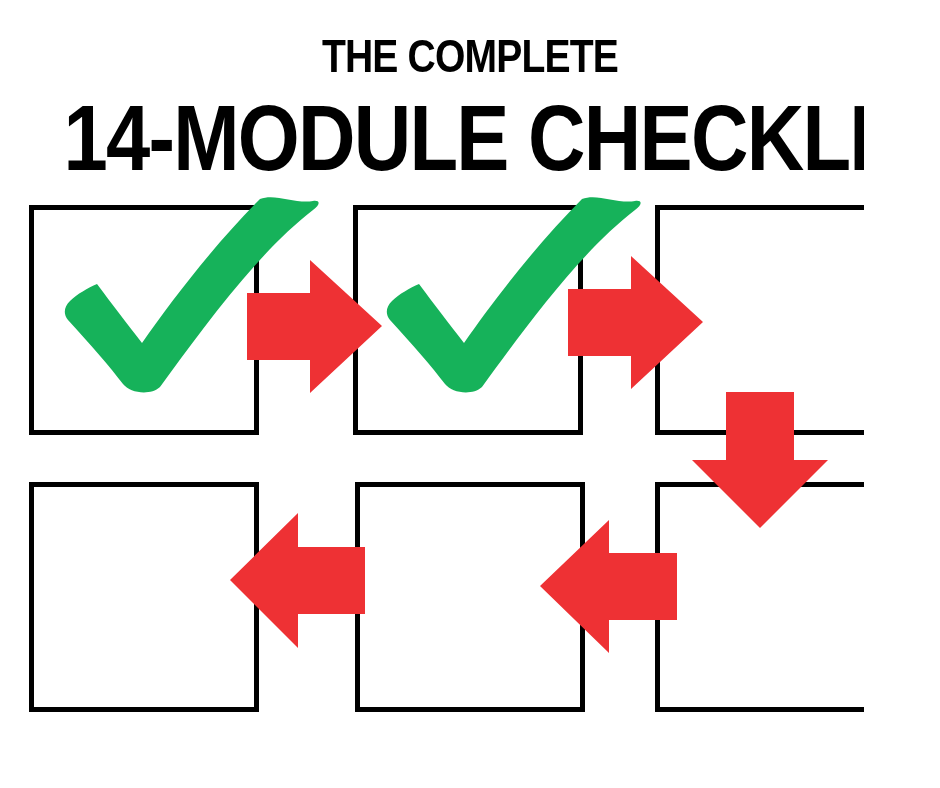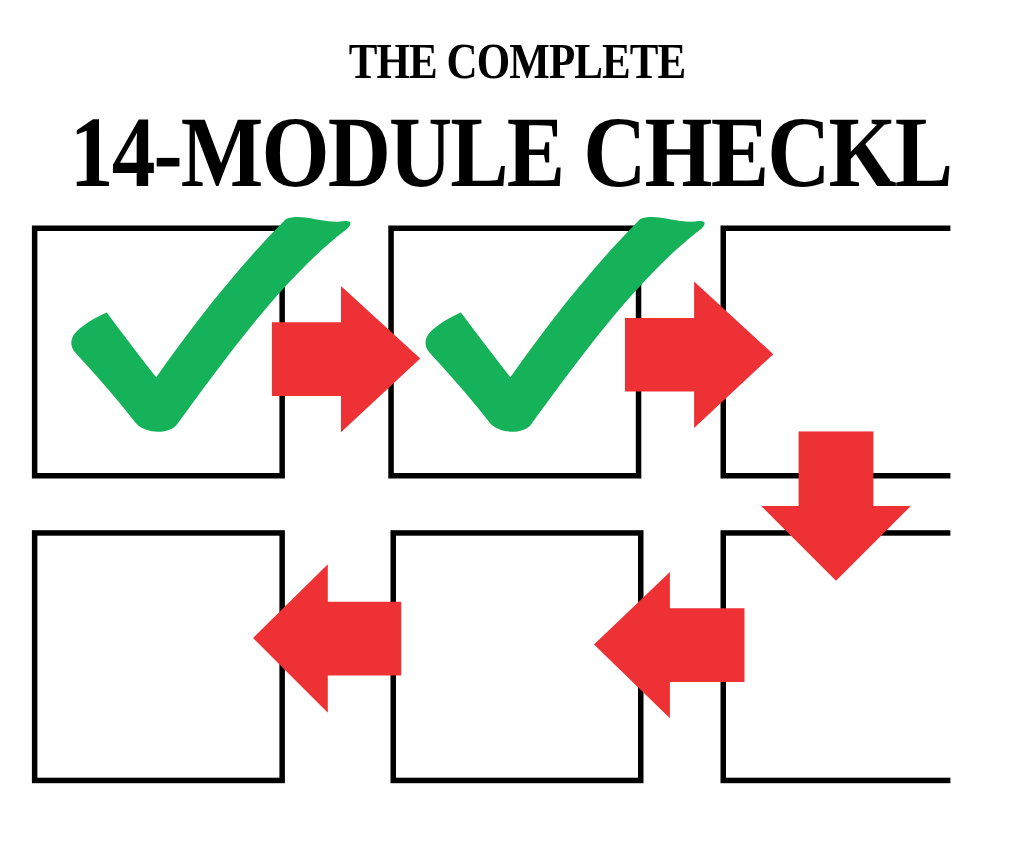--- a/index.html
+++ b/index.html
@@ -1,21 +1,21 @@
 <!DOCTYPE html>
 <html style="--background: #FFFFFF; --title-text: #000000; --box-border: #000000; --check-green: #16B25A; --arrow-red: #EE3134;"><head>
 <meta charset="utf-8">
 <style>
   html, body { margin: 0; padding: 0; background: #ffffff; }
   .canvas {
     position: relative;
     width: 864px;
     height: 788px;
     background: var(--background, #ffffff);
-    font-family: Liberation Serif, serif;
+    font-family: Liberation Sans, sans-serif;
     overflow: hidden;
   }
   .title-line-1 {
     position: absolute;
     top: 33px; left: 0;
     width: 940px;
     text-align: center;
     font-size: 46px;
     font-weight: bold;
     line-height: 1;

